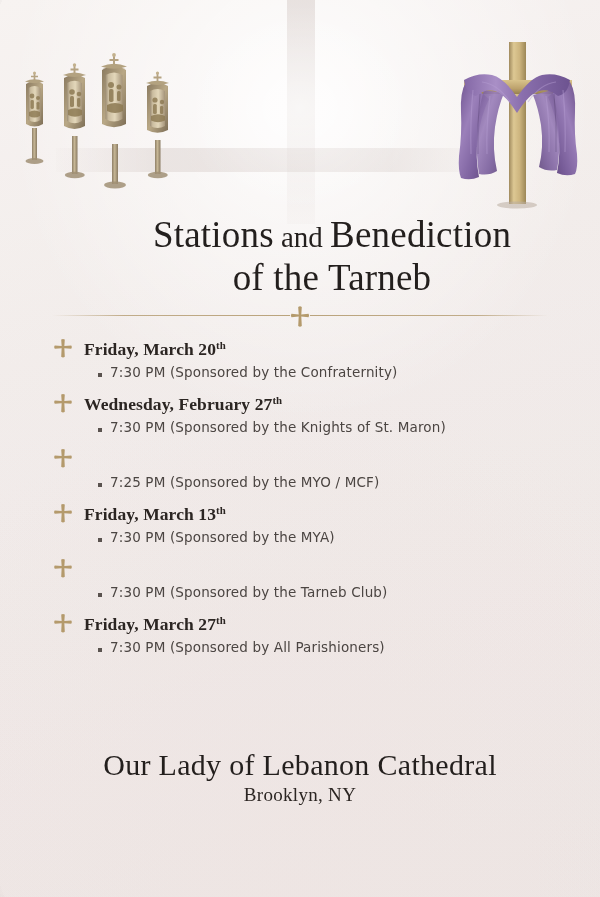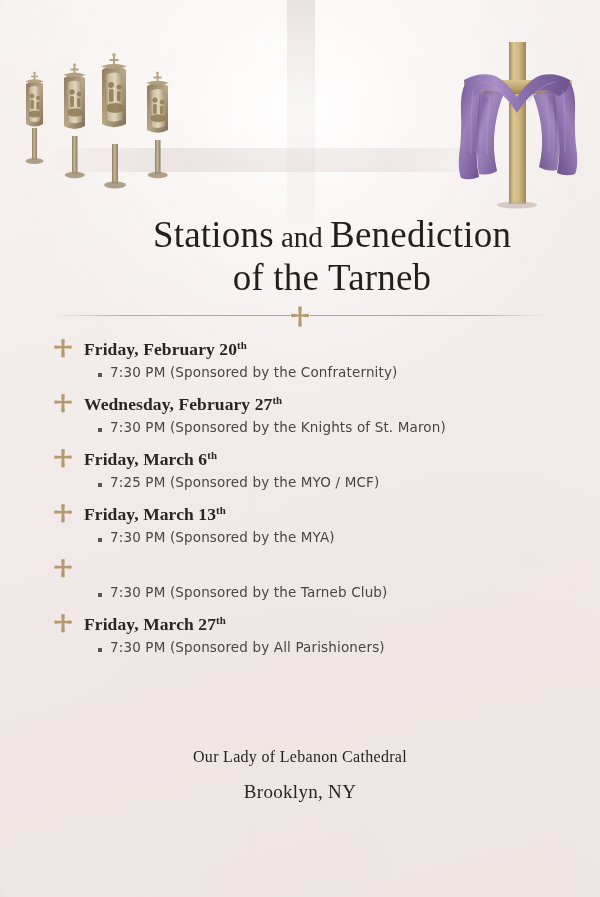--- a/index.html
+++ b/index.html
@@ -96,30 +96,30 @@
     flex: 0 0 auto;
     width: 4px; height: 4px;
     background: #5a534f;
     margin-right: 8px;
     position: relative; top: -3px;
   }
 
   
   .footer { position: absolute; left: 0; top: 748px; width: 100%; text-align: center; }
   .footer-main {
-    font-size: 16px;
+    font-size: 30px;
     color: #231f1d;
     letter-spacing: 0.3px;
     white-space: nowrap;
   }
   .footer-sub {
     font-size: 19px;
     color: #2b2522;
     letter-spacing: 0.3px;
-    margin-top: 15px;
+    margin-top: 2px;
     white-space: nowrap;
   }
 </style>
 </head>
 <body>
 
 <div class="poster">
 
   <div class="watermark">
     <div class="wm-v"></div>
@@ -295,21 +295,21 @@
     </svg>
   </div>
 
   <div class="schedule">
 
     <div class="entry">
       <div class="entry-head">
         <svg class="entry-cross" viewBox="0 0 22 22">
           <path d="M9.2 1.6 q1.8 -1.2 3.6 0 l-0.45 6.5 l6.9 -0.5 q1.3 1.6 0 3.2 l-6.9 -0.5 l0.45 8.5 q-1.8 1.2 -3.6 0 l0.45 -8.5 l-6.9 0.5 q-1.3 -1.6 0 -3.2 l6.9 0.5 z" fill="#b49a6c"></path>
         </svg>
-        <div class="entry-date"><span>Friday, February 20</span><sup>th</sup></div>
+        <div class="entry-date"><span>Friday, March 20</span><sup>th</sup></div>
       </div>
       <div class="entry-sub">
         <span class="sub-bullet"></span>
         <span>7:30 PM (Sponsored by the Confraternity)</span>
       </div>
     </div>
 
     <div class="entry">
       <div class="entry-head">
         <svg class="entry-cross" viewBox="0 0 22 22">
@@ -321,21 +321,20 @@
         <span class="sub-bullet"></span>
         <span>7:30 PM (Sponsored by the Knights of St. Maron)</span>
       </div>
     </div>
 
     <div class="entry">
       <div class="entry-head">
         <svg class="entry-cross" viewBox="0 0 22 22">
           <path d="M9.2 1.6 q1.8 -1.2 3.6 0 l-0.45 6.5 l6.9 -0.5 q1.3 1.6 0 3.2 l-6.9 -0.5 l0.45 8.5 q-1.8 1.2 -3.6 0 l0.45 -8.5 l-6.9 0.5 q-1.3 -1.6 0 -3.2 l6.9 0.5 z" fill="#b49a6c"></path>
         </svg>
-        <div class="entry-date"><span>Friday, March 6</span><sup>th</sup></div>
       </div>
       <div class="entry-sub">
         <span class="sub-bullet"></span>
         <span>7:25 PM (Sponsored by the MYO / MCF)</span>
       </div>
     </div>
 
     <div class="entry">
       <div class="entry-head">
         <svg class="entry-cross" viewBox="0 0 22 22">

